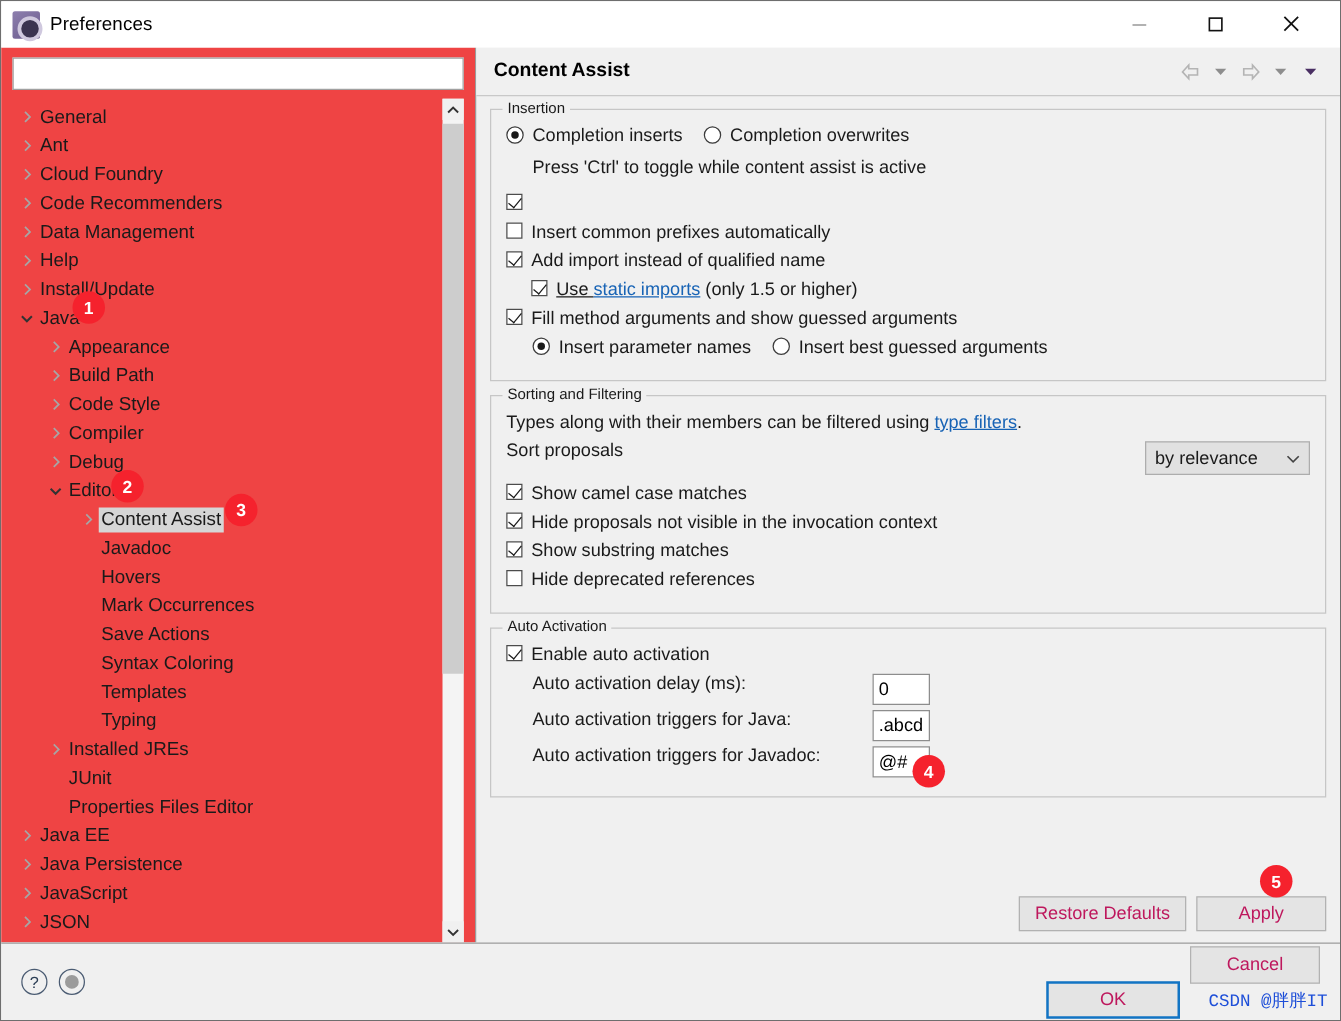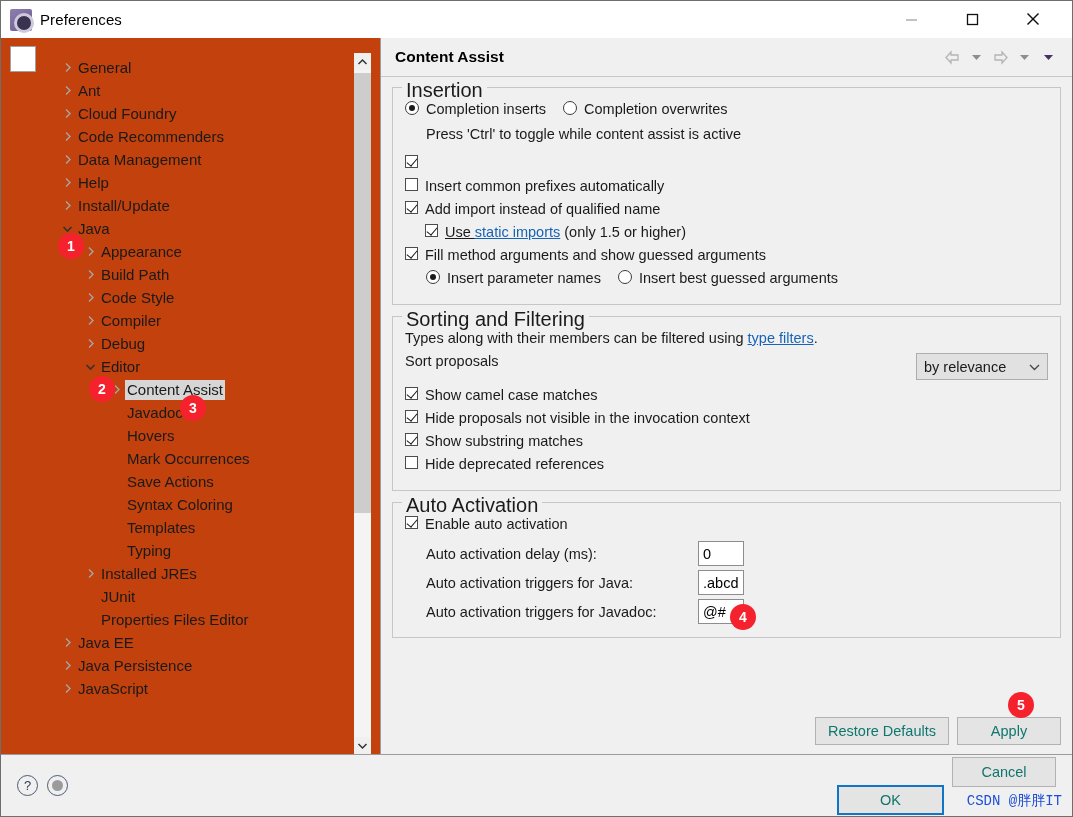--- a/index.html
+++ b/index.html
@@ -56,24 +56,23 @@
 
   
   #content {
     flex: 1 1 auto; display: flex; min-height: 0;
     background: #ffffff;
   }
 
   
   #left {
     width: 379px; flex: 0 0 379px;
-    display: flex; flex-direction: row;
-    background: #c2410c;
+    display: flex; flex-direction: column;
+    background: #ef4444;
     padding: 8px 9px 0 9px;
-    gap: 20px;
   }
   #filter-box {
     height: 26px; flex: 0 0 26px;
     border: 1px solid #a0a0a0; background: #fff;
     font-family: "Liberation Sans", sans-serif; font-size: 14px;
     padding: 0 5px; color: #000; outline: none;
     width: 100%;
   }
   #tree-wrap {
     margin-top: 7px; flex: 1 1 auto;
@@ -151,21 +150,21 @@
   
   .group {
     border: 1px solid #c6c6c6;
     position: relative;
     padding: 13px 12px 11px 12px;
     margin-bottom: 11px;
   }
   .group > .glabel {
     position: absolute; top: -9px; left: 9px;
     background: #f0f0f0; padding: 0 4px;
-    font-size: 20px; color: #1a1a1a;
+    font-size: 12px; color: #1a1a1a;
   }
 
   .row { display: flex; align-items: flex-start; min-height: 25px; }
   .row.tight { min-height: 23px; }
 
   
   .cb {
     width: 13px; height: 13px; flex: 0 0 13px;
     border: 1px solid #4c4c4c; background: #fff;
     margin-right: 7px; position: relative;
@@ -204,34 +203,34 @@
   .combo .cv { flex: 1 1 auto; }
   .combo .carr { color: #444; display:flex; }
 
   
   .tinput {
     width: 46px; height: 25px;
     border: 1px solid #8d8d8d; background: #fff;
     font-family: "Liberation Sans", sans-serif; font-size: 14.5px;
     padding: 0 4px; color: #000; outline: none;
   }
-  .field-row { display: flex; align-items: center; min-height: 29px; padding-left: 21px; }
+  .field-row { display: flex; min-height: 29px; padding-left: 21px; }
   .field-row .flabel { width: 272px; font-size: 14.5px; color: #1a1a1a; }
 
   
   #apply-row {
     display: flex; justify-content: flex-end; align-items: center;
     padding: 6px 11px 9px 11px; gap: 8px;
     position: relative;
   }
   .btn {
     height: 28px; min-width: 104px;
     background: #e4e4e4; border: 1px solid #b2b2b2;
     font-family: "Liberation Sans", sans-serif; font-size: 14.5px;
-    color: #0f766e; display: flex; align-items: center; justify-content: center;
+    color: #be185d; display: flex; align-items: center; justify-content: center;
     padding: 4px 12px; cursor: default;
   }
   #footer {
     flex: 0 0 62px; height: 62px;
     border-top: 1px solid #9b9b9b;
     background: #f0f0f0;
     display: flex; align-items: center;
     padding: 0 16px; position: relative;
   }
   .circ-icon {
@@ -488,20 +487,28 @@
               <span class="tlabel">Java Persistence</span>
             </div>
             <div class="tnode lvl0">
               <span class="chev">
                 <svg width="8" height="11" viewBox="0 0 8 11">
                   <path d="M2 1.5 L6 5.5 L2 9.5" fill="none" stroke="#a6a6a6" stroke-width="1.4"></path>
                 </svg>
               </span>
               <span class="tlabel">JavaScript</span>
             </div>
+            <div class="tnode lvl0">
+              <span class="chev">
+                <svg width="8" height="11" viewBox="0 0 8 11">
+                  <path d="M2 1.5 L6 5.5 L2 9.5" fill="none" stroke="#a6a6a6" stroke-width="1.4"></path>
+                </svg>
+              </span>
+              <span class="tlabel">JSON</span>
+            </div>
           </div>
         <div id="tree-scroll">
           <div class="sb-arrow top">
             <svg width="11" height="8" viewBox="0 0 11 8">
                 <path d="M1.5 6 L5.5 2 L9.5 6" fill="none" stroke="#333" stroke-width="1.5"></path>
               </svg>
           </div>
           <div id="sb-thumb"></div>
           <div class="sb-arrow bot">
             <svg width="11" height="8" viewBox="0 0 11 8">

